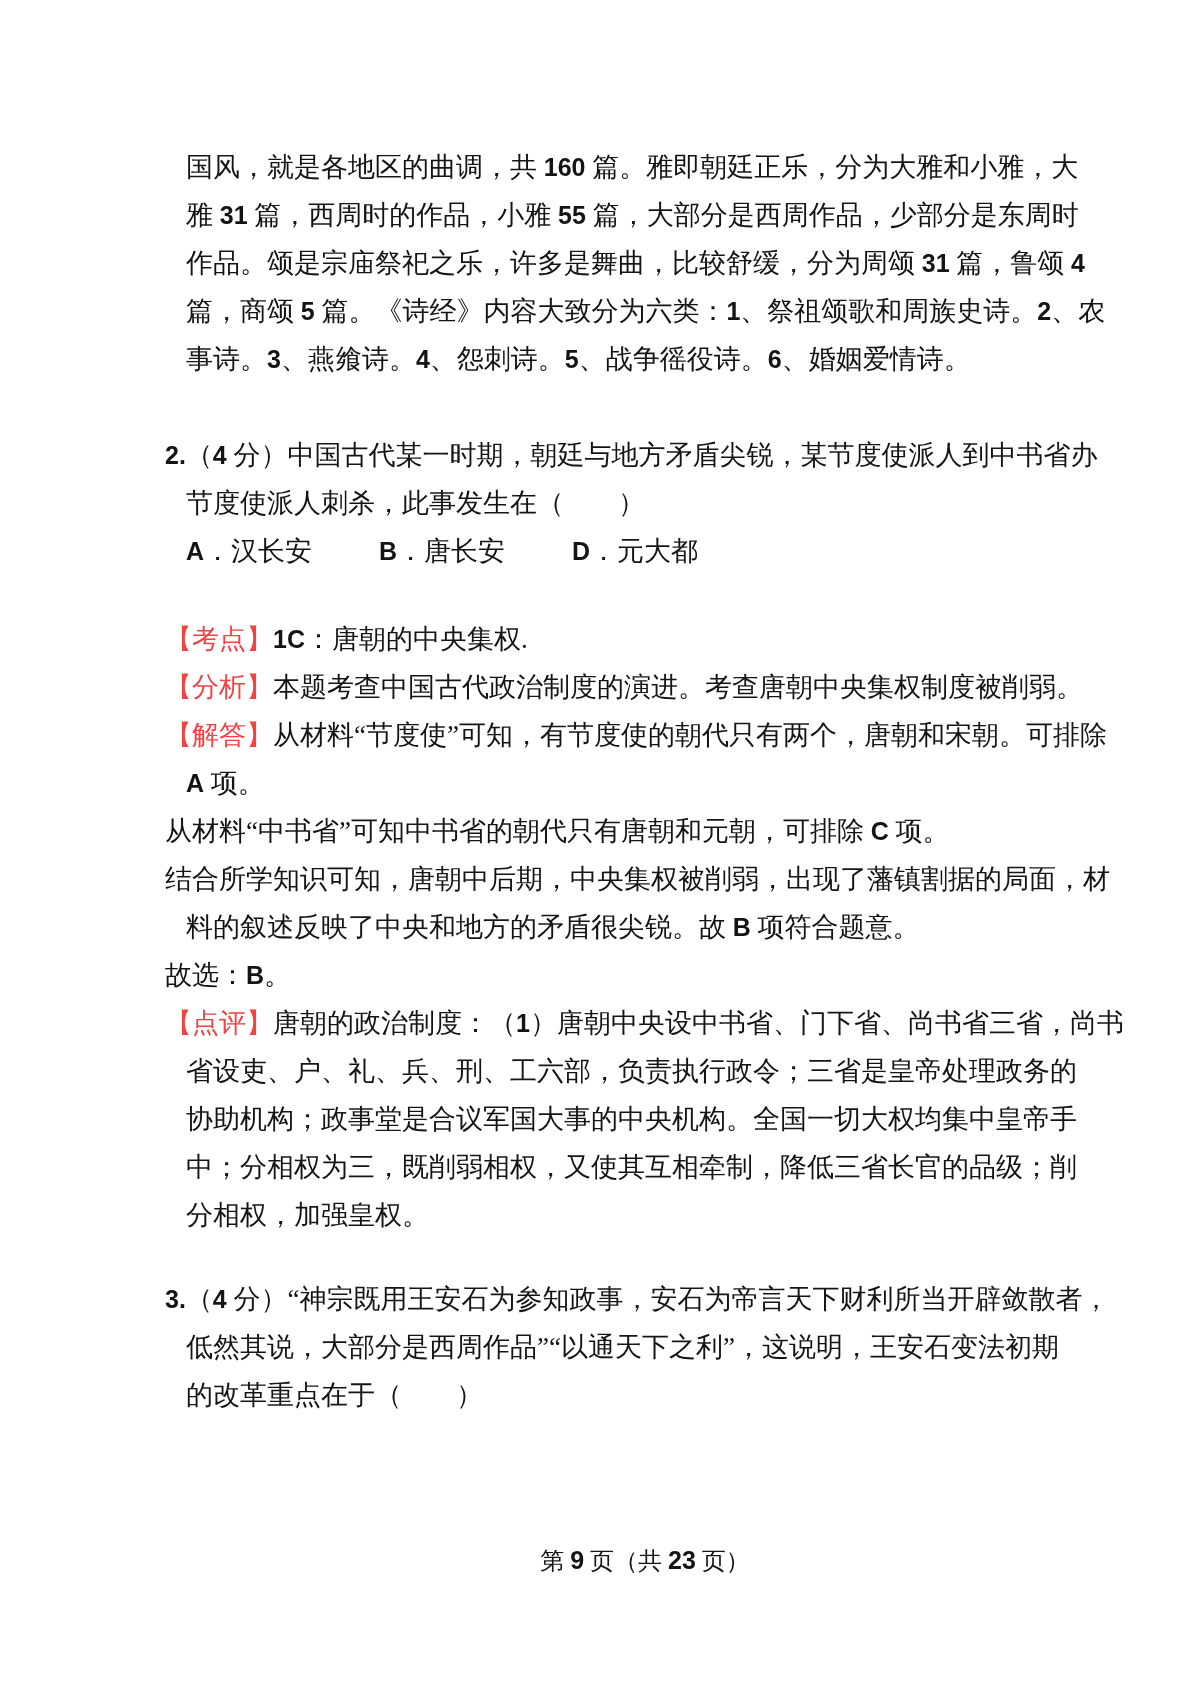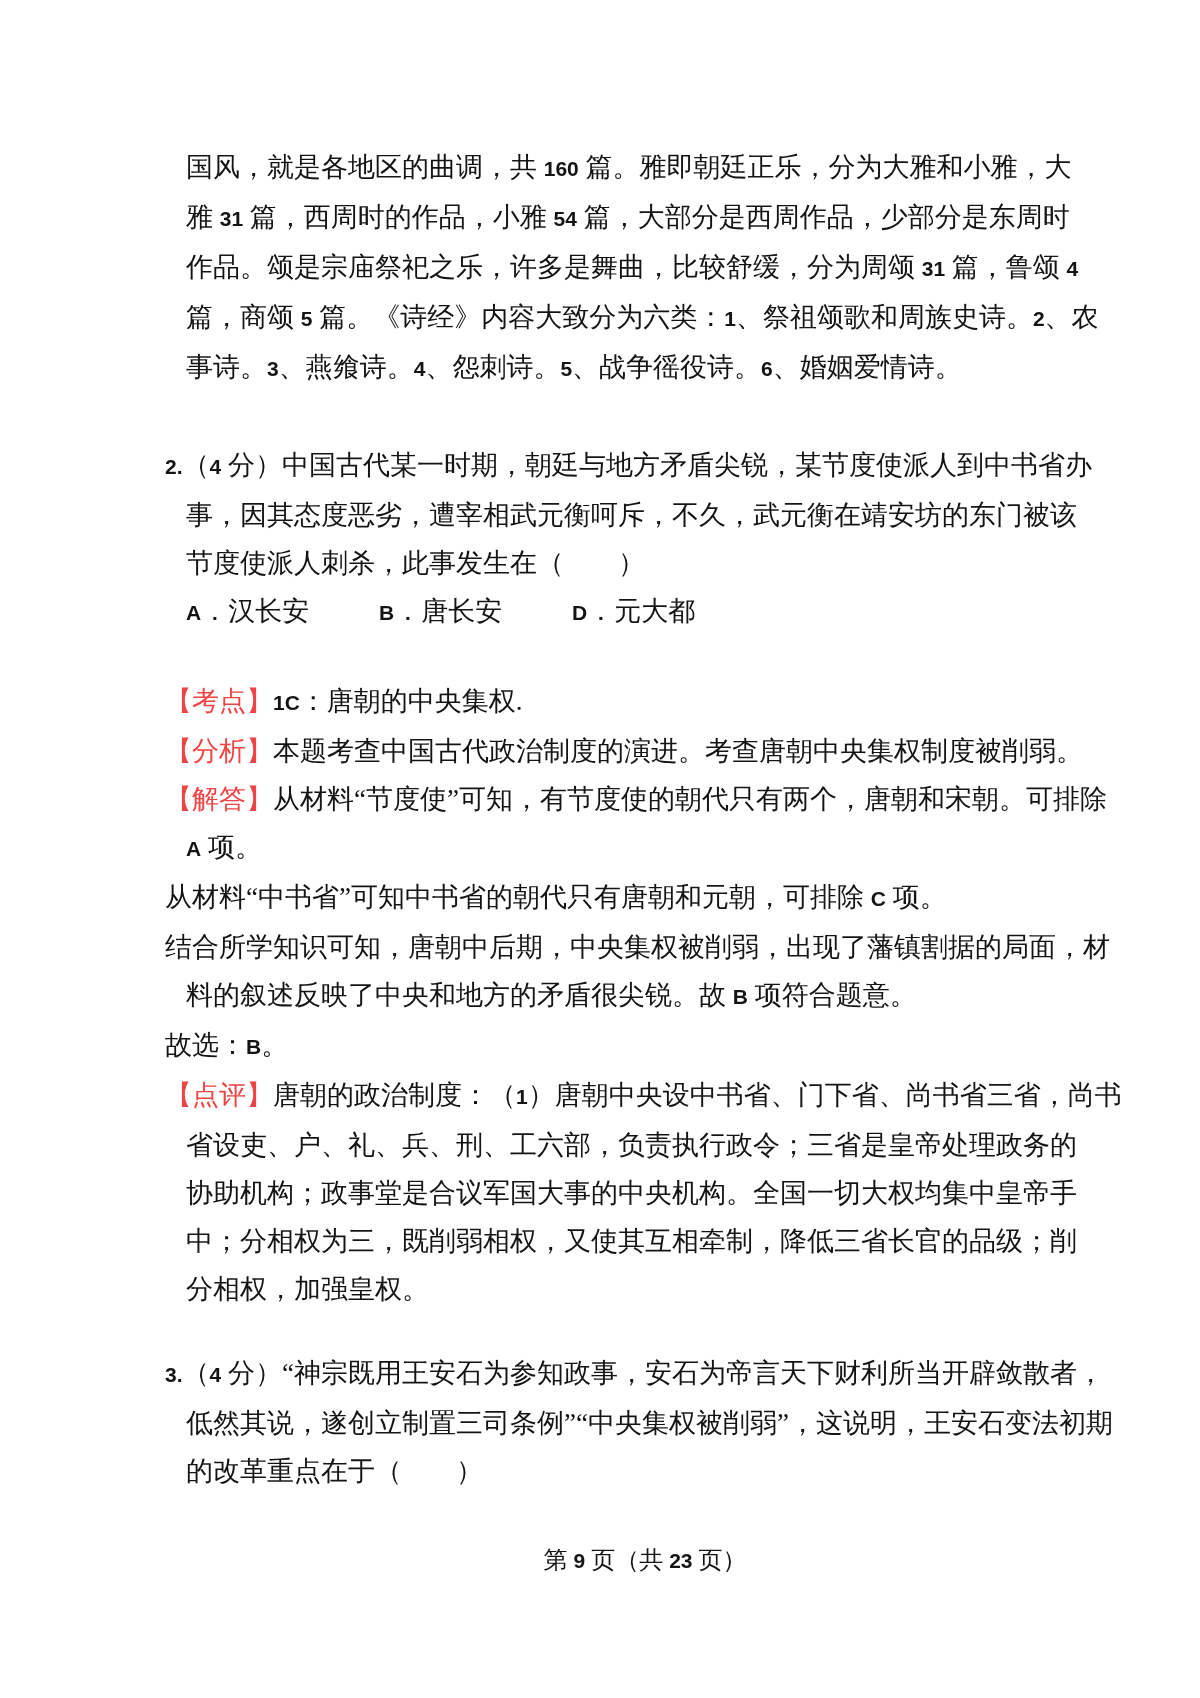--- a/index.html
+++ b/index.html
@@ -27,21 +27,21 @@
   .line { white-space: nowrap; }
   .l1 { margin-left: 21px; }     
   .l0b { margin-left: 7px; }     
   .gap48 { height: 48px; }
   .gap40 { height: 40px; }
   .gap36 { height: 36px; }
   .lbl { color: #ef4444; }       
   b {
     font-family: "Liberation Sans", "DejaVu Sans", sans-serif;
     font-weight: 700;
-    font-size: 21px;
+    font-size: 25px;
   }
   .options { display: flex; }
   .option { width: 193px; white-space: nowrap; }
   .option:last-child { width: auto; }
   .footer {
     position: absolute;
     top: 1536px;
     left: 0;
     width: 100%;
     text-align: center;
@@ -52,31 +52,30 @@
   }
 </style>
 </head>
 <body>
 
 <div class="page">
   <div class="content">
 
     <div>
       <div class="line l1 latinb">国风，就是各地区的曲调，共 <b>160</b> 篇。雅即朝廷正乐，分为大雅和小雅，大</div>
-      <div class="line l1 latinb">雅 <b>31</b> 篇，西周时的作品，小雅 <b>54</b> 篇，大部分是西周作品，少部分是东周时</div>
+      <div class="line l1 latinb">雅 <b>31</b> 篇，西周时的作品，小雅 <b>55</b> 篇，大部分是西周作品，少部分是东周时</div>
       <div class="line l1 latinb">作品。颂是宗庙祭祀之乐，许多是舞曲，比较舒缓，分为周颂 <b>31</b> 篇，鲁颂 <b>4</b></div>
       <div class="line l1 latinb">篇，商颂 <b>5</b> 篇。《诗经》内容大致分为六类：<b>1</b>、祭祖颂歌和周族史诗。<b>2</b>、农</div>
       <div class="line l1 latinb">事诗。<b>3</b>、燕飨诗。<b>4</b>、怨刺诗。<b>5</b>、战争徭役诗。<b>6</b>、婚姻爱情诗。</div>
     </div>
 
     <div class="gap48"></div>
 
     <div>
       <div class="line latinb"><b>2.</b>（<b>4</b> 分）中国古代某一时期，朝廷与地方矛盾尖锐，某节度使派人到中书省办</div>
-      <div class="line l1 latinb">事，因其态度恶劣，遭宰相武元衡呵斥，不久，武元衡在靖安坊的东门被该</div>
       <div class="line l1 latinb">节度使派人刺杀，此事发生在（　　）</div>
       <div class="options l1">
         <span class="option latinb"><b>A</b>．汉长安</span>
         <span class="option latinb"><b>B</b>．唐长安</span>
         <span class="option latinb"><b>D</b>．元大都</span>
       </div>
     </div>
 
     <div class="gap40"></div>
 
@@ -101,20 +100,20 @@
       <div class="line l1 latinb">省设吏、户、礼、兵、刑、工六部，负责执行政令；三省是皇帝处理政务的</div>
       <div class="line l1 latinb">协助机构；政事堂是合议军国大事的中央机构。全国一切大权均集中皇帝手</div>
       <div class="line l1 latinb">中；分相权为三，既削弱相权，又使其互相牵制，降低三省长官的品级；削</div>
       <div class="line l1 latinb">分相权，加强皇权。</div>
     </div>
 
     <div class="gap36"></div>
 
     <div>
       <div class="line latinb"><b>3.</b>（<b>4</b> 分）“神宗既用王安石为参知政事，安石为帝言天下财利所当开辟敛散者，</div>
-      <div class="line l1 latinb">低然其说，遂创立制置三司条例”“中央集权被削弱”，这说明，王安石变法初期</div>
+      <div class="line l1 latinb">低然其说，大部分是西周作品”“以通天下之利”，这说明，王安石变法初期</div>
       <div class="line l1 latinb">的改革重点在于（　　）</div>
     </div>
 
   </div>
 
   <div class="footer latinb">第 <b>9</b> 页（共 <b>23</b> 页）</div>
 </div>
 
 </body></html>

